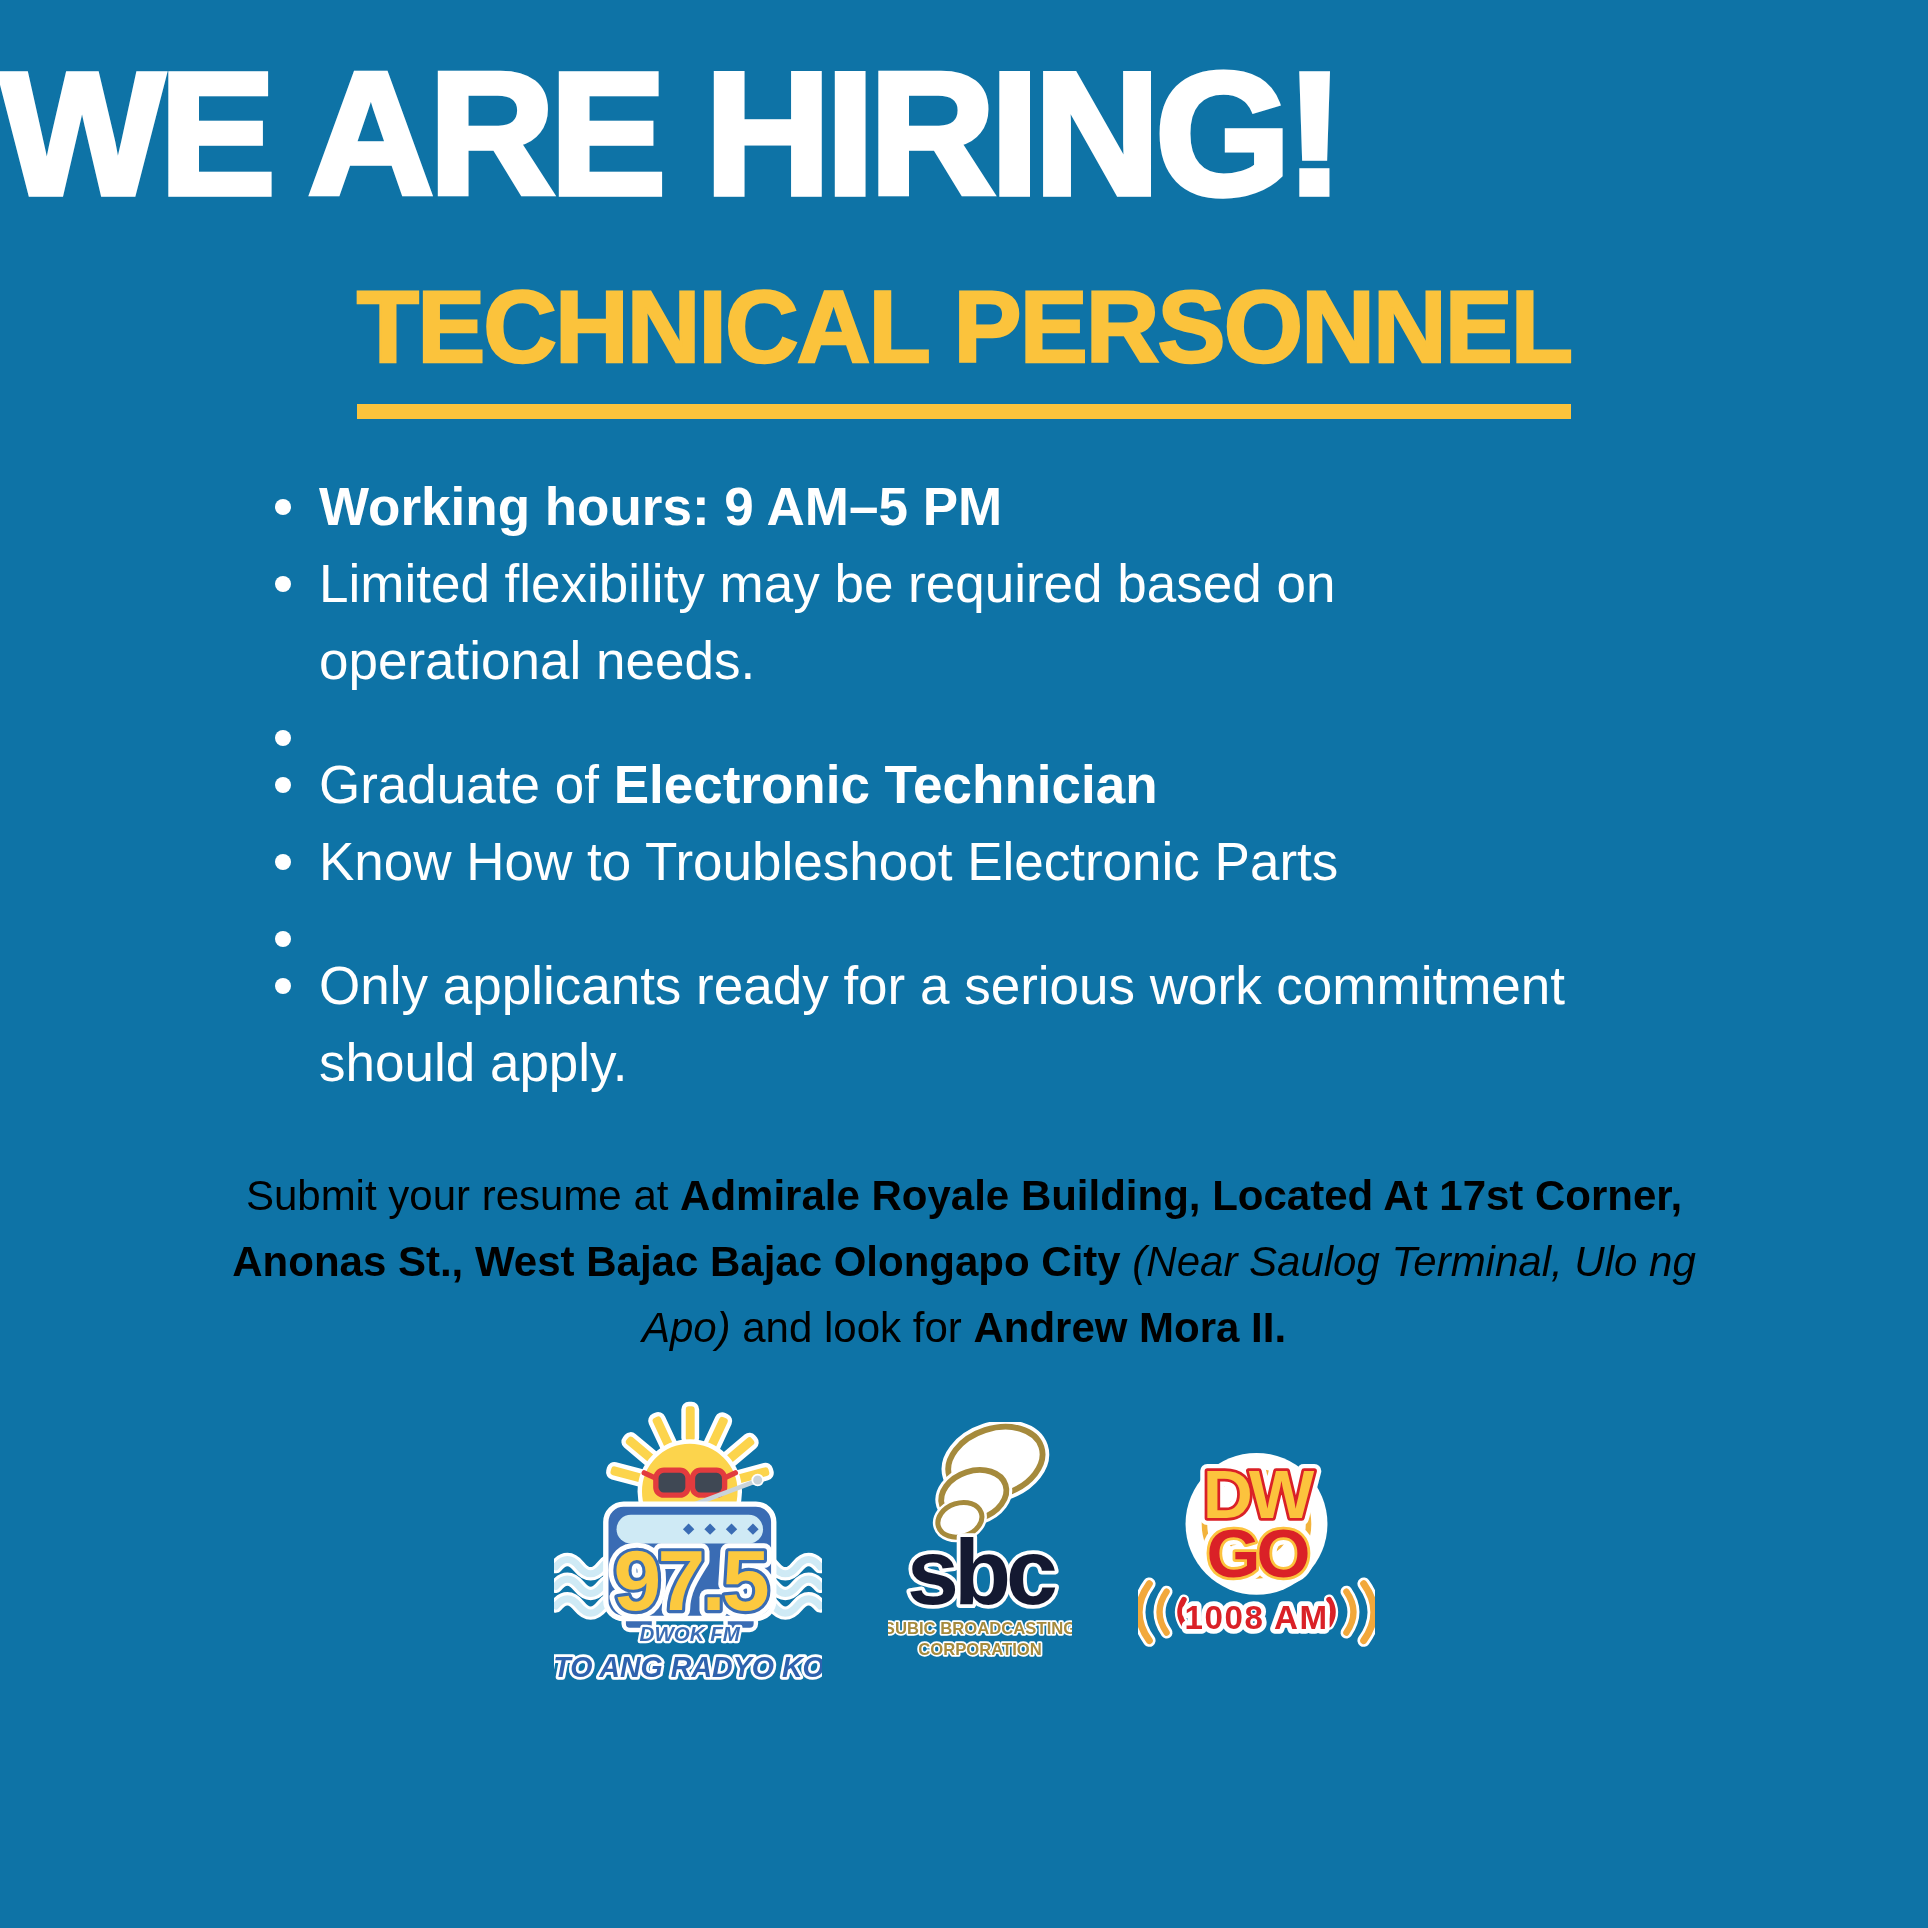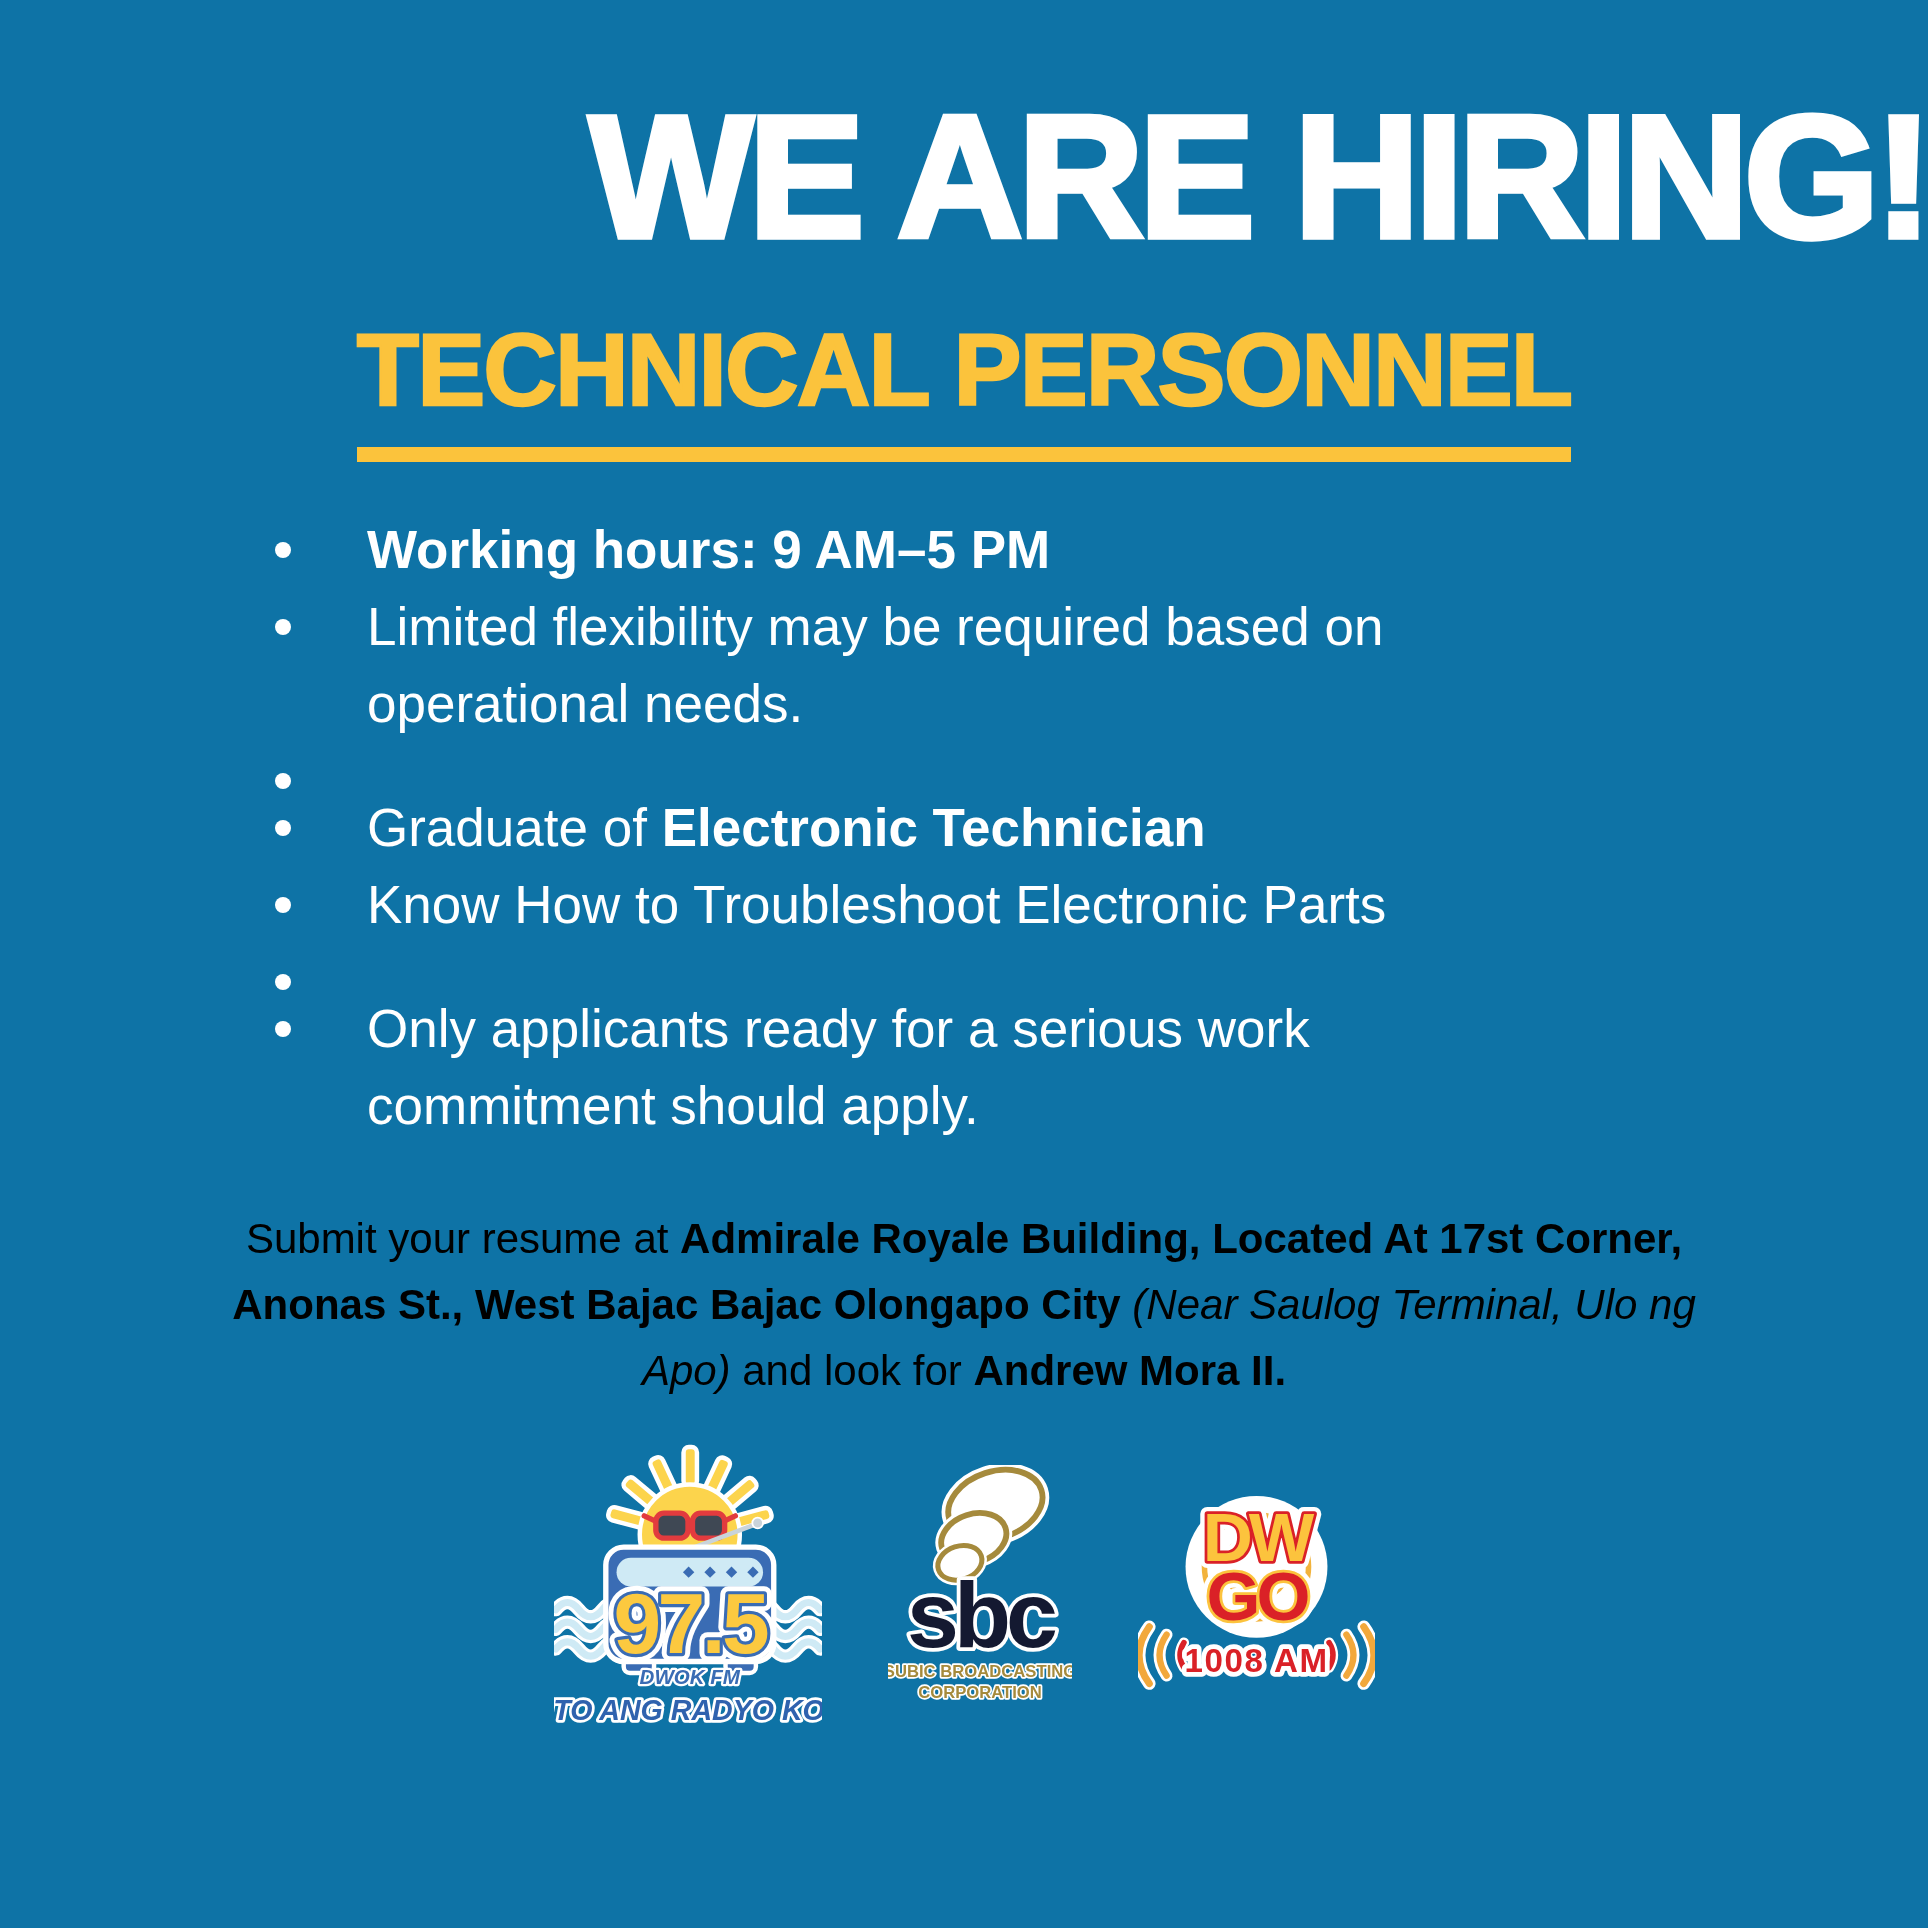--- a/index.html
+++ b/index.html
@@ -2,21 +2,21 @@
 <html style="font-size:15px"><head>
 <meta charset="utf-8">
 <style>
   html,body{margin:0;padding:0;background:#0e73a6;}
   .poster{
     position:relative;width:1928px;height:1928px;overflow:hidden;
     background:#0e73a6;color:#ffffff;
     font-family:"Liberation Sans",sans-serif;
   }
   .title{
-    margin:0;padding-top:90px;text-align:right;
+    margin:0;padding-top:47px;text-align:left;
     font-size:174px;font-weight:bold;letter-spacing:-4.7px;line-height:1;
     color:#ffffff;-webkit-text-stroke:5.6px #ffffff;
     white-space:nowrap;
   }
   .subtitle-wrap{text-align:center;margin-top:55px;}
   .subtitle{
     display:inline-block;margin:0;line-height:1;
     font-size:102px;font-weight:bold;letter-spacing:-1.9px;
     color:#fbc33c;-webkit-text-stroke:2.4px #fbc33c;
     border-bottom:15px solid #fbc33c;padding-bottom:26px;
@@ -24,21 +24,21 @@
   }
   .req-list{
     list-style:none;margin:49px 0 0 275px;padding:0;width:1318px;
   }
   .req-item{display:flex;align-items:flex-start;}
   .req-dot{
     flex:none;width:16px;height:16px;border-radius:50%;
     background:#ffffff;margin:31px 28px 0 0;
   }
   .req-text{
-    font-size:53px;line-height:77px;color:#ffffff;max-width:1252px;margin-left:48px;
+    font-size:53px;line-height:77px;color:#ffffff;max-width:1252px;
   }
   .b{font-weight:bold;}
   .it{font-style:italic;}
   .submit{
     margin:62px auto 0 auto;width:1469px;text-align:center;
     font-size:42px;line-height:66px;color:#000000;
   }
   .logos{
     margin-top:34px;display:flex;justify-content:center;
     align-items:center;gap:66px;

